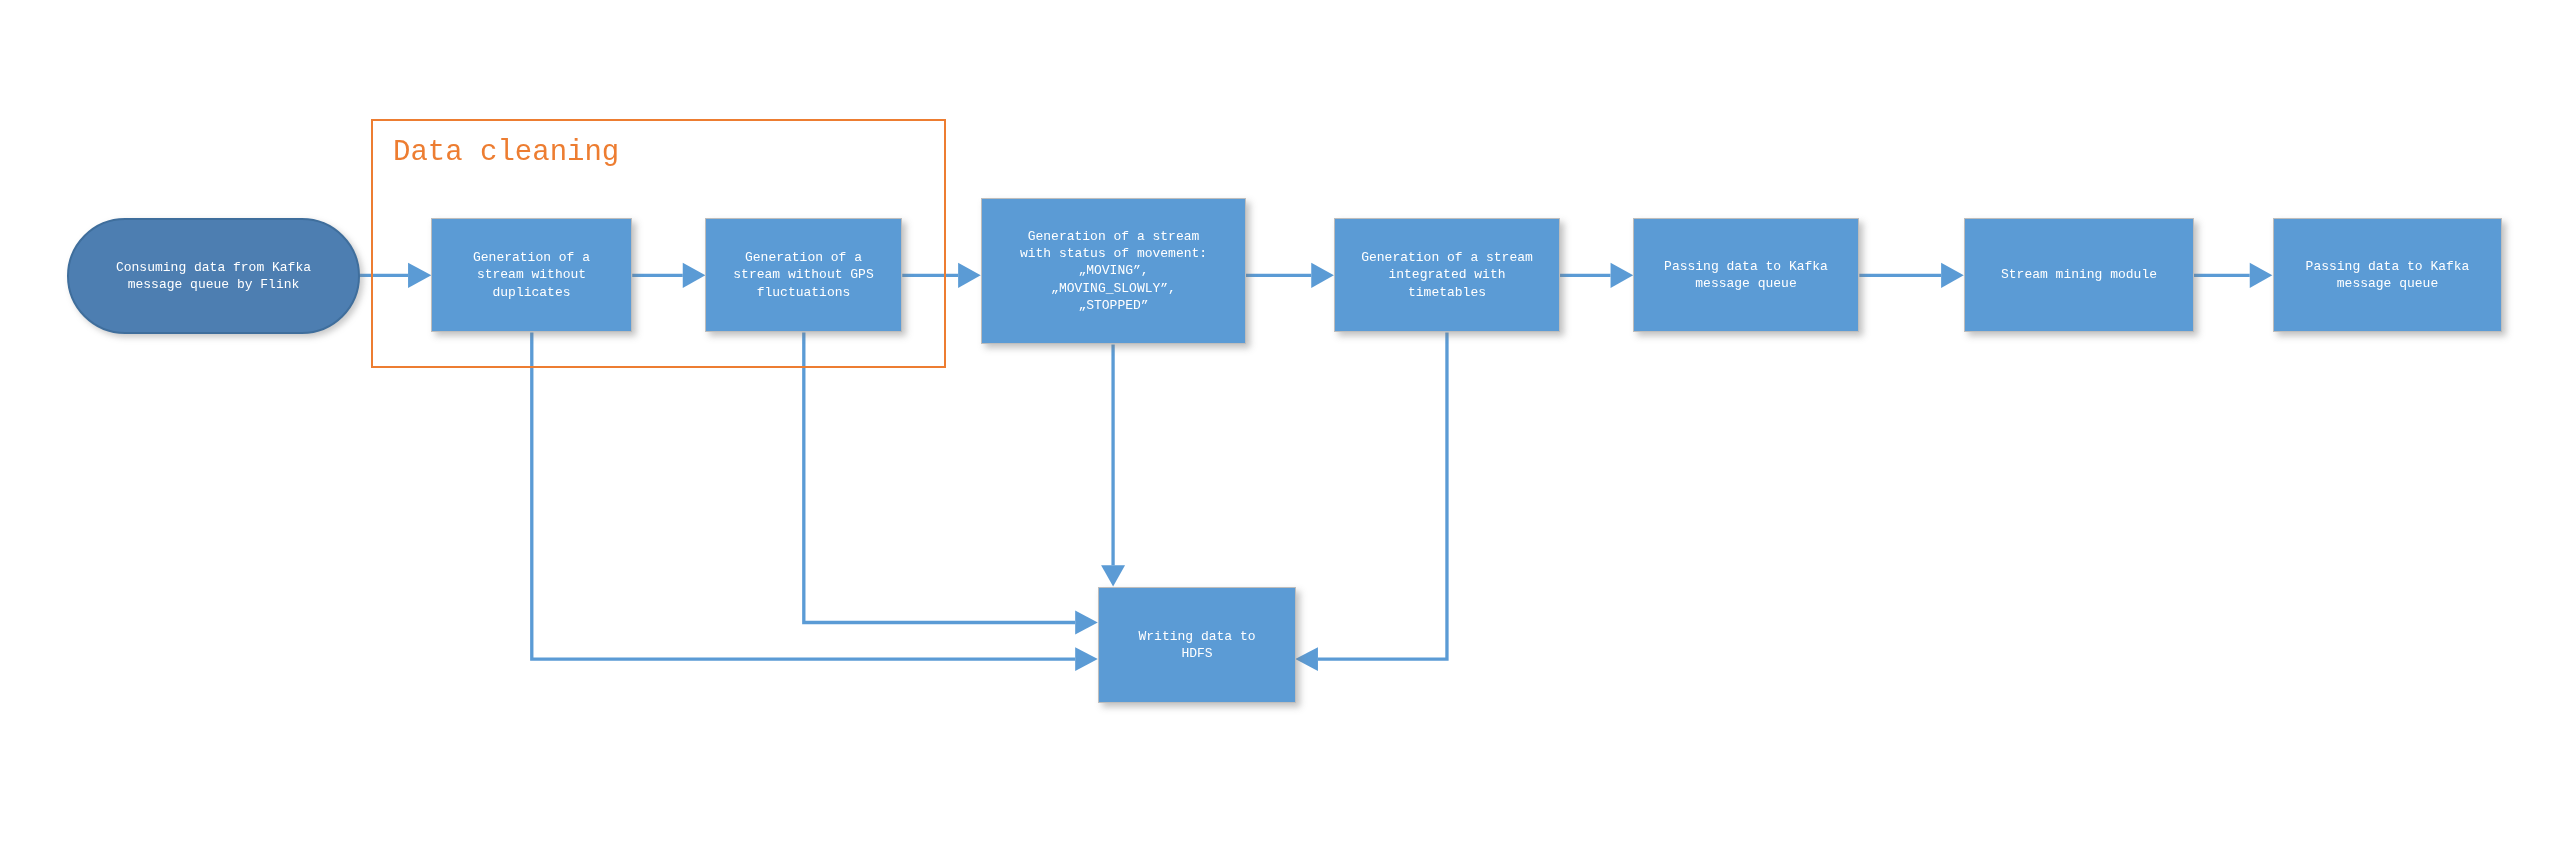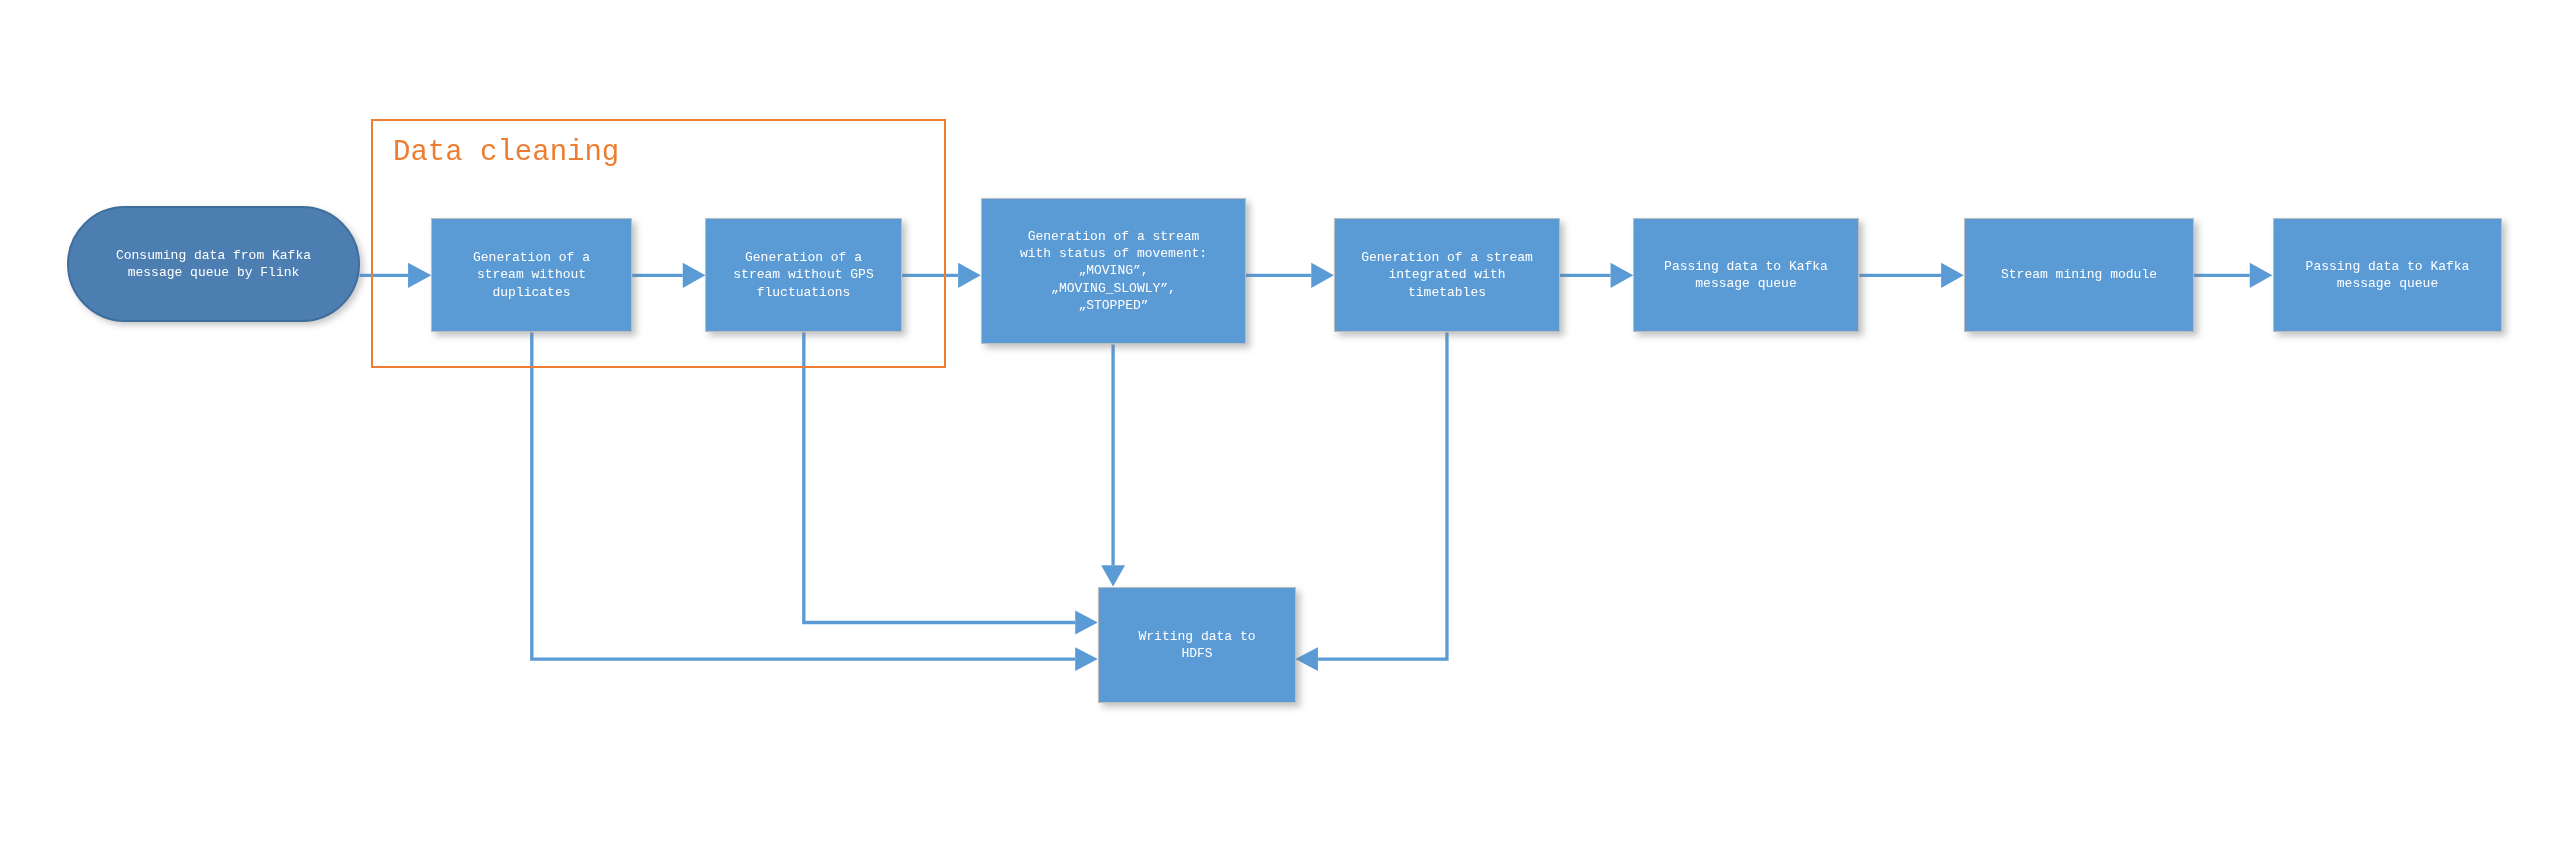--- a/index.html
+++ b/index.html
@@ -99,21 +99,21 @@
     <path class="edge-line" d="M1673,518 L1673,850"></path>
     <polygon class="edge-head" points="1655,850 1691,850 1673,882"></polygon>
 
     <path class="edge-line" d="M2175,500 L2175,991 L1981,991"></path>
     <polygon class="edge-head" points="1981,973 1981,1009 1947,991"></polygon>
   </svg>
 
   <div class="group-rect" style="left:371px; top:119px; width:575px; height:249px;"></div>
   <div class="group-label" style="left:393px; top:136px;">Data cleaning</div>
 
-  <div class="node stadium" style="left:67px; top:206px; width:293px; height:116px;">Consuming data from Kafka
+  <div class="node stadium" style="left:67px; top:218px; width:293px; height:116px;">Consuming data from Kafka
 message queue by Flink</div>
 
   <div class="node box" style="left:431px; top:218px; width:201px; height:114px;">Generation of a
 stream without
 duplicates</div>
 
   <div class="node box" style="left:705px; top:218px; width:197px; height:114px;">Generation of a
 stream without GPS
 fluctuations</div>
 

